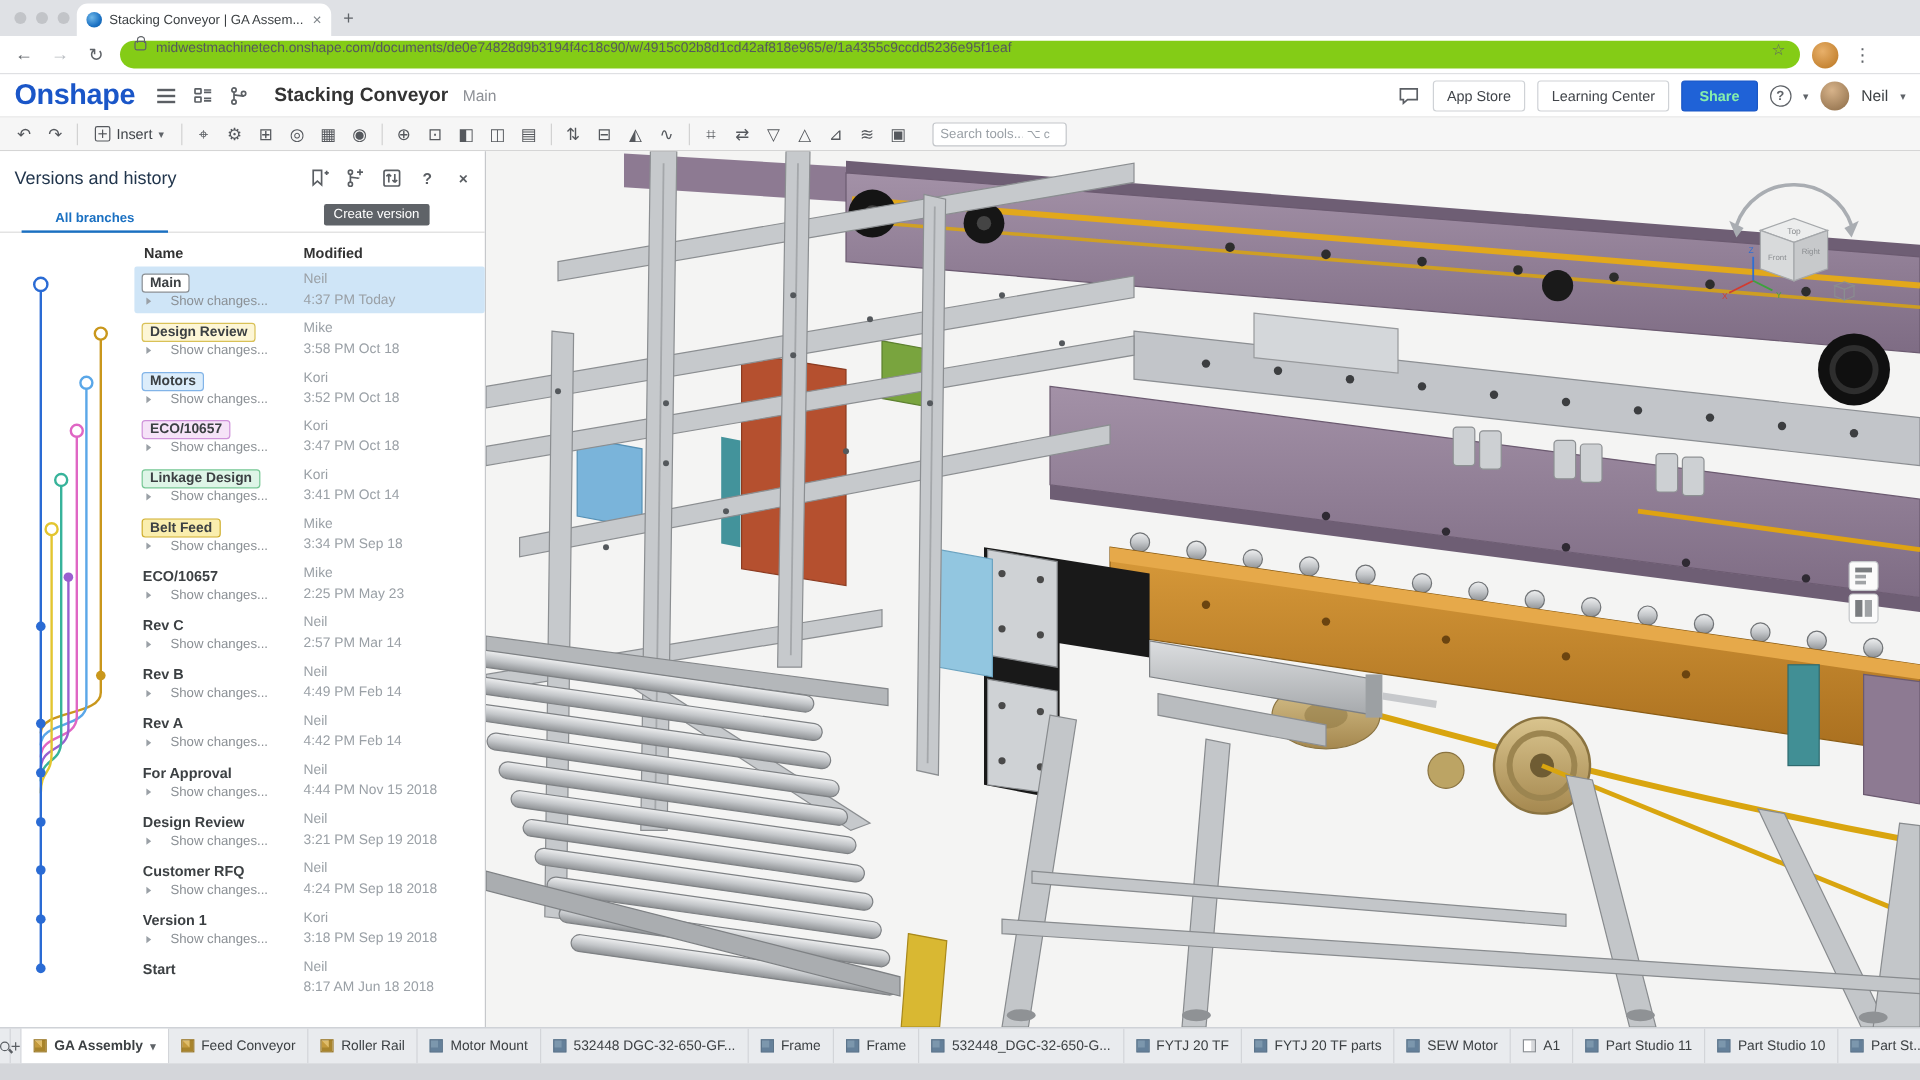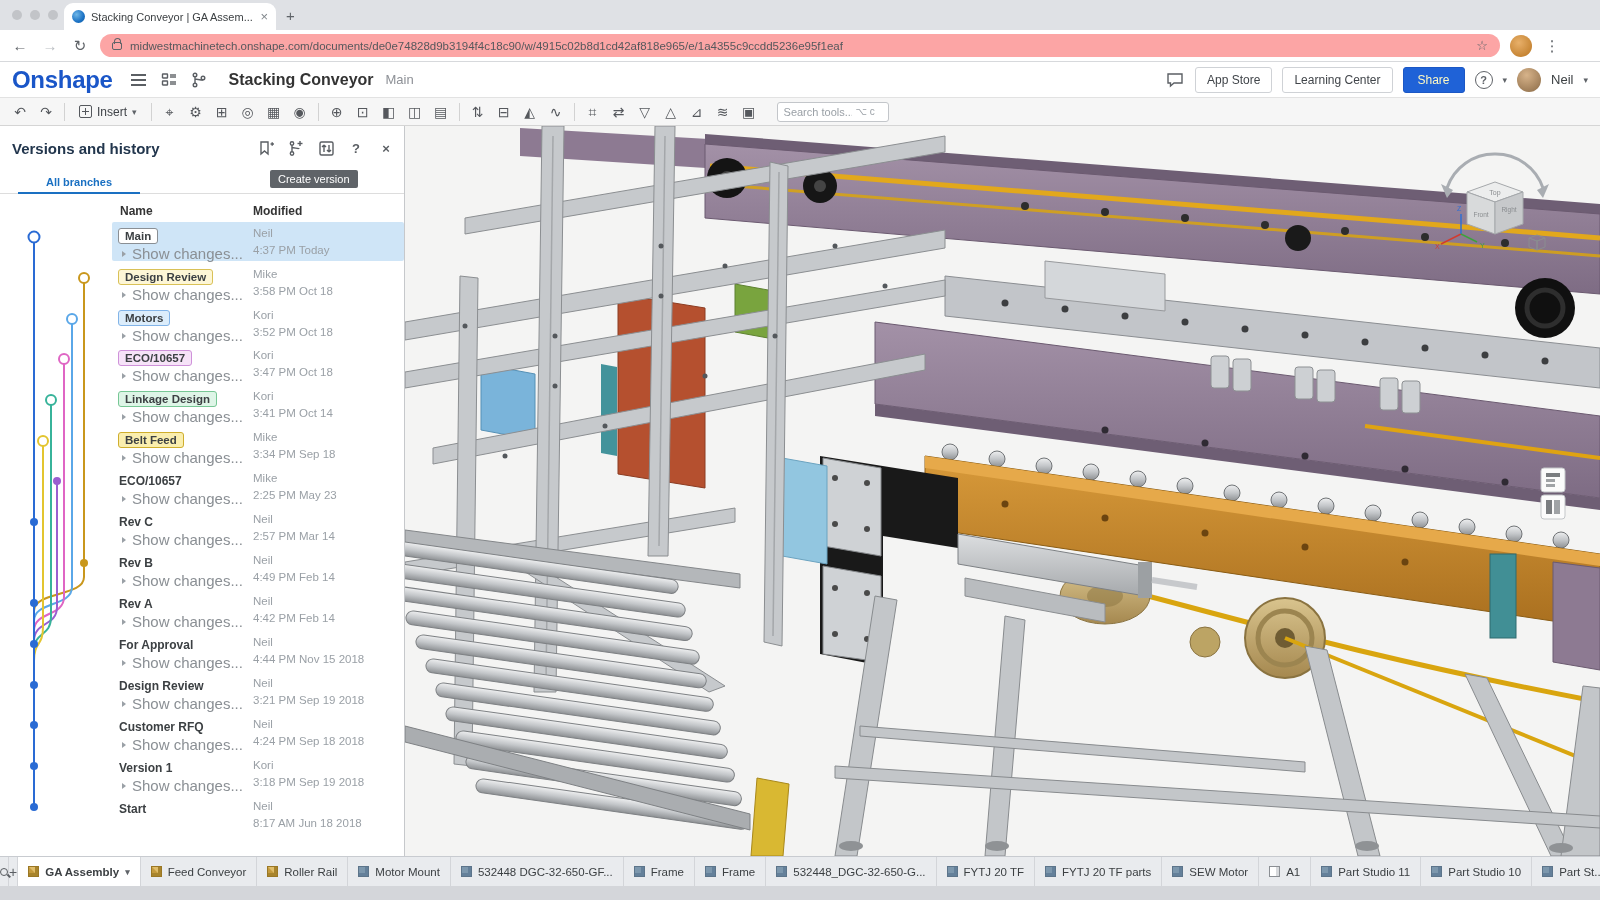--- a/index.html
+++ b/index.html
@@ -10,37 +10,37 @@
   #tabstrip{position:absolute;top:0;left:0;width:1600px;height:41px;background:#dfe1e5}
   .winbtn{position:absolute;top:10px;width:10px;height:10px;border-radius:50%;background:#c2c4c8}
   #btab{position:absolute;left:64px;top:3px;width:212px;height:27px;background:#fff;border-radius:9px 9px 0 0;display:flex;align-items:center;padding:0 8px;gap:6px}
   #btab .fav{width:13px;height:13px;border-radius:50%;background:radial-gradient(circle at 35% 35%,#6fb7e8,#1b72c4 60%,#0f5aa0)}
   #btab .ttl{font-size:11px;color:#3c4043;white-space:nowrap;overflow:hidden;flex:1}
   #btab .x{font-size:13px;color:#80868b;line-height:1;cursor:default}
   #newtab{position:absolute;left:286px;top:7px;font-size:15px;color:#5f6368}
   #urlrow{position:absolute;top:30px;left:0;width:1600px;height:32px;background:#fff;border-bottom:1px solid #d7d9dc;display:flex;align-items:center;padding:0 10px;gap:10px}
   .navic{font-size:15px;color:#5f6368;width:20px;text-align:center}
   .navic.dis{color:#b9bdc2}
-  #omnibox{flex:1;height:23px;background:#fca5a5;border-radius:12px;display:flex;align-items:center;padding:0 12px;gap:8px;max-width:1400px}
+  #omnibox{flex:1;height:23px;background:#84cc16;border-radius:12px;display:flex;align-items:flex-start;padding:0 12px;gap:8px;max-width:1400px}
   #omnibox .url{font-size:11.5px;color:#55585c;white-space:nowrap;overflow:hidden;flex:1}
   #omnibox .star{font-size:13px;color:#5f6368}
   #profileav{width:22px;height:22px;border-radius:50%;background:radial-gradient(circle at 40% 35%,#e8b06a,#b9741f)}
   .lockglyph{width:10px;height:8px;border:1.5px solid #5f6368;border-radius:2px;position:relative}
   .lockglyph:before{content:"";position:absolute;top:-5px;left:1px;width:5px;height:5px;border:1.5px solid #5f6368;border-bottom:none;border-radius:4px 4px 0 0}
 
   
   #appheader{position:absolute;top:62px;left:0;width:1600px;height:36px;background:#fff;border-bottom:1px solid #e2e2e2;display:flex;align-items:center;padding:0 12px;gap:10px}
   #logo{font-size:24px;font-weight:700;color:#1a56c8;letter-spacing:-.3px;margin-right:6px}
   .hicon{width:20px;height:20px;display:flex;align-items:center;justify-content:center}
   .hamb{width:15px;height:2px;background:#5b5f64;box-shadow:0 5px 0 #5b5f64,0 -5px 0 #5b5f64}
   #doctitle{font-size:16px;font-weight:700;color:#333;margin-left:10px}
   #wsname{font-size:13px;color:#8d9096;margin-left:2px}
   #hdr-right{margin-left:auto;display:flex;align-items:center;gap:10px}
   .btn-outline{border:1px solid #cfd2d6;border-radius:3px;padding:5px 11px;font-size:12px;color:#41454a;background:#fff;white-space:nowrap}
-  .btn-share{border:1px solid #1b57c5;border-radius:3px;padding:5px 14px;font-size:12px;color:#fef9c3;background:#1f62d7;font-weight:400}
+  .btn-share{border:1px solid #1b57c5;border-radius:3px;padding:5px 14px;font-size:12px;color:#86efac;background:#1f62d7;font-weight:700}
   .helpq{width:18px;height:18px;border:1.5px solid #5f6368;border-radius:50%;font-size:11px;color:#5f6368;display:flex;align-items:center;justify-content:center;font-weight:700}
   #userav{width:24px;height:24px;border-radius:50%;background:radial-gradient(circle at 40% 30%,#d7b38a,#8a6a46);display:flex;align-items:center;justify-content:center;color:#fff;font-size:11px;font-weight:700}
   #username{font-size:13px;color:#3c4043}
   .caretg{font-size:9px;color:#5f6368}
 
   
   #apptoolbar{position:absolute;top:98px;left:0;width:1600px;height:28px;background:#f6f6f6;border-bottom:1px solid #d5d5d5;display:flex;align-items:center;padding:0 8px;gap:2px}
   .tglyph{width:24px;text-align:center;font-size:14px;color:#55585d;line-height:26px}
   .tsep{width:1px;height:18px;background:#d2d2d2;margin:0 4px}
   #insertbtn{display:flex;align-items:center;gap:5px;font-size:12px;color:#3f4348;padding:0 8px}
@@ -48,37 +48,37 @@
   .insicon:before{content:"";position:absolute;left:4.5px;top:1.5px;width:1.5px;height:7px;background:#55585d}
   .insicon:after{content:"";position:absolute;left:1.5px;top:4.5px;width:7px;height:1.5px;background:#55585d}
   #toolsearch{margin-left:14px;width:112px;height:20px;border:1px solid #c3c6ca;border-radius:3px;background:#fff;display:flex;align-items:center;padding:0 6px;gap:4px}
   #toolsearch input{border:none;outline:none;width:68px;font-size:11px;color:#555;background:transparent;font-family:"Liberation Sans",sans-serif}
   #toolsearch input::placeholder{color:#9aa0a6}
   #toolsearch .kbd{font-size:10px;color:#9aa0a6;white-space:nowrap}
 
   
   #vpanel{position:absolute;top:126px;left:0;width:405px;height:730px;background:#fff;border-right:1px solid #c6c8cb}
   #vpanel-head{position:absolute;top:10px;left:12px;right:8px;height:24px;display:flex;align-items:center}
-  #vpanel-title{font-size:15px;font-weight:700;color:#22364d}
+  #vpanel-title{font-size:15px;font-weight:400;color:#22364d}
   #vpanel-icons{margin-left:auto;display:flex;align-items:center;gap:10px}
   .pic{width:20px;height:20px;display:flex;align-items:center;justify-content:center}
   .pic svg{display:block}
   .pic.txt{font-size:13px;color:#5a5e63;font-weight:700}
   #vtooltip{position:absolute;left:270px;top:44px;background:#5f6368;color:#fff;font-size:11px;padding:3px 8px;border-radius:2px;white-space:nowrap;z-index:5}
   #vtabs{position:absolute;top:46px;left:0;right:0;height:22px;border-bottom:1px solid #ddd}
   #vtab-all{position:absolute;left:18px;top:0;width:122px;text-align:center;font-size:11px;font-weight:700;color:#1a70c2;padding-top:4px;border-bottom:2px solid #1a70c2;height:22px}
   #vcols{position:absolute;top:78px;left:0;right:0;height:20px}
   #vcols .c1{position:absolute;left:120px;font-size:12px;font-weight:700;color:#333}
   #vcols .c2{position:absolute;left:253px;font-size:12px;font-weight:700;color:#333}
   #vlist{position:absolute;top:99px;left:0;right:0;height:612px}
   #vtree{position:absolute;left:0;top:0;width:112px;height:612px}
   .vrow{position:absolute;left:0;right:0;height:41px}
   .vrow .selbg{position:absolute;left:112px;right:0;top:-3px;bottom:5px;background:#cfe5f7;border-radius:2px}
   .vrow .nm{position:absolute;left:118px;top:1px;white-space:nowrap}
-  .vrow .sc{position:absolute;left:122px;top:20px;font-size:15px;color:#8a8f94;display:flex;align-items:center;gap:6px}
+  .vrow .sc{position:absolute;left:122px;top:20px;font-size:11px;color:#8a8f94;display:flex;align-items:center;gap:16px}
   .chev{width:0;height:0;border-left:4px solid #9aa0a6;border-top:3.5px solid transparent;border-bottom:3.5px solid transparent}
   .vrow .au{position:absolute;left:253px;top:2px;font-size:11.5px;color:#9aa0a6}
   .vrow .tm{position:absolute;left:253px;top:19px;font-size:11.5px;color:#9aa0a6}
   .vbadge{display:inline-block;font-size:11.5px;font-weight:700;color:#3c4043;border-radius:3px;padding:1px 6px;border:1px solid transparent}
   .b-main{background:#fff;border-color:#8a8f94}
   .b-yellow{background:#fdf6d6;border-color:#d9c157}
   .b-blue{background:#dcedfb;border-color:#82b4e8}
   .b-purple{background:#f6e3f8;border-color:#cf92da}
   .b-green{background:#def5e7;border-color:#77c795}
   .b-yellow2{background:#faeeae;border-color:#cfae2e}

